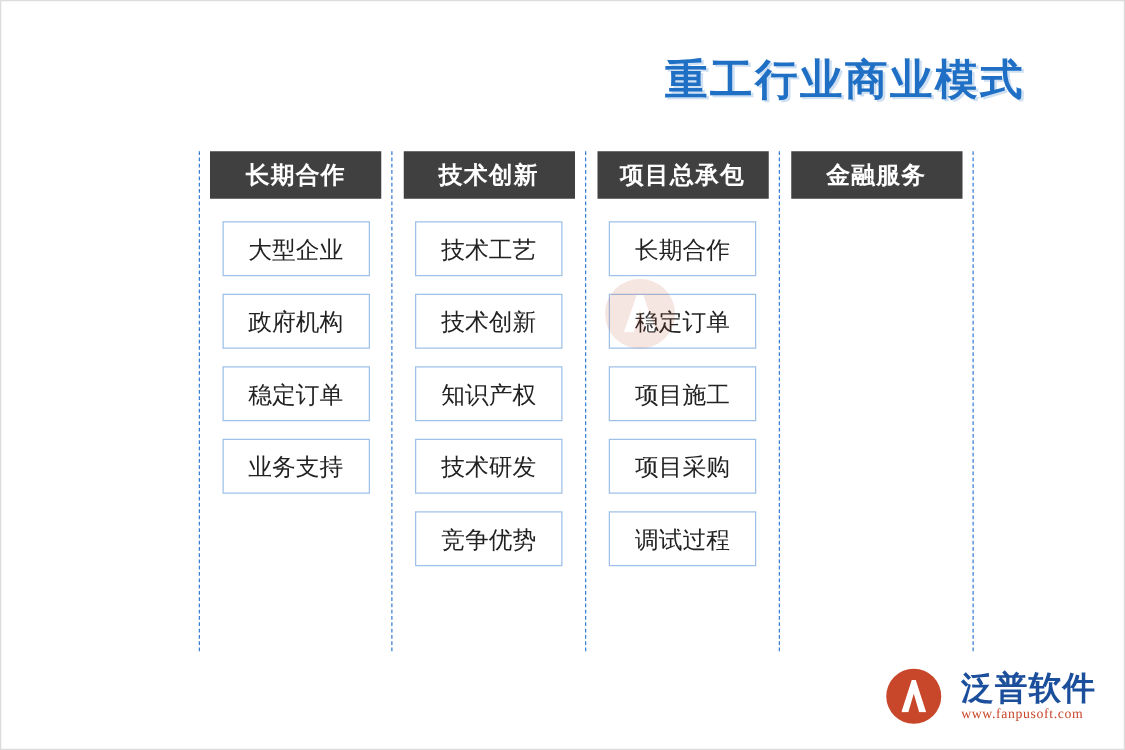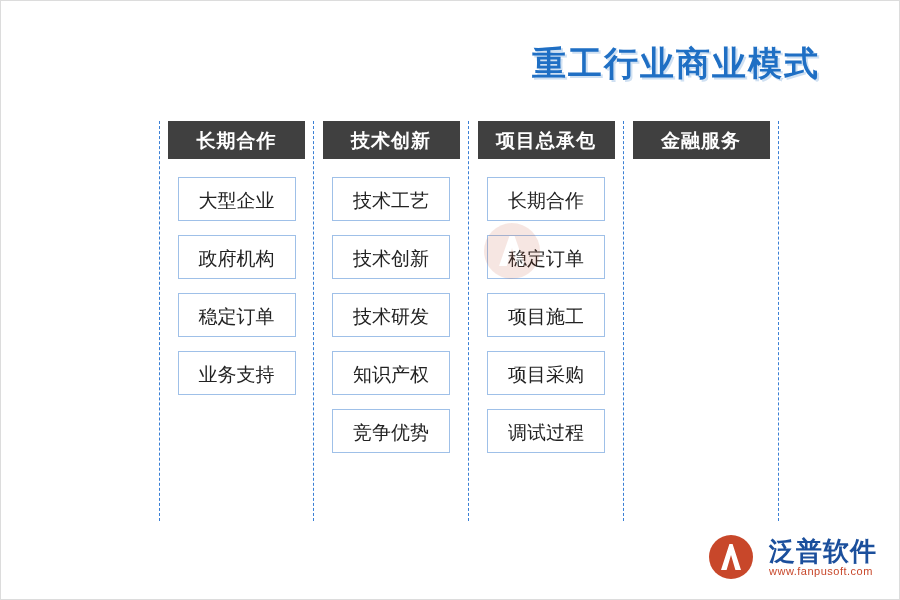--- a/index.html
+++ b/index.html
@@ -152,21 +152,21 @@
   .brand-name {
     font-size: 26px;
     font-weight: bold;
     color: #1b4f9c;
     font-family: "DejaVu Serif", serif;
     letter-spacing: 1px;
   }
   .brand-url {
     font-size: 11px;
     color: #c8472a;
-    font-family: Liberation Sans, sans-serif;
+    font-family: Liberation Serif, serif;
     letter-spacing: 0.5px;
   }
 </style>
 </head>
 <body>
 
 <div id="page">
 
   <div class="title">重工行业商业模式</div>
 
@@ -180,22 +180,22 @@
         <div class="cell">稳定订单</div>
         <div class="cell">业务支持</div>
       </div>
     </div>
 
     <div class="column">
       <div class="col-header">技术创新</div>
       <div class="col-items">
         <div class="cell">技术工艺</div>
         <div class="cell">技术创新</div>
+        <div class="cell">知识产权</div>
         <div class="cell">技术研发</div>
-        <div class="cell">知识产权</div>
         <div class="cell">竞争优势</div>
       </div>
     </div>
 
     <div class="column">
       <div class="col-header">项目总承包</div>
       <div class="col-items">
         <div class="cell">长期合作</div>
         <div class="cell">稳定订单</div>
         <div class="cell">项目施工</div>

